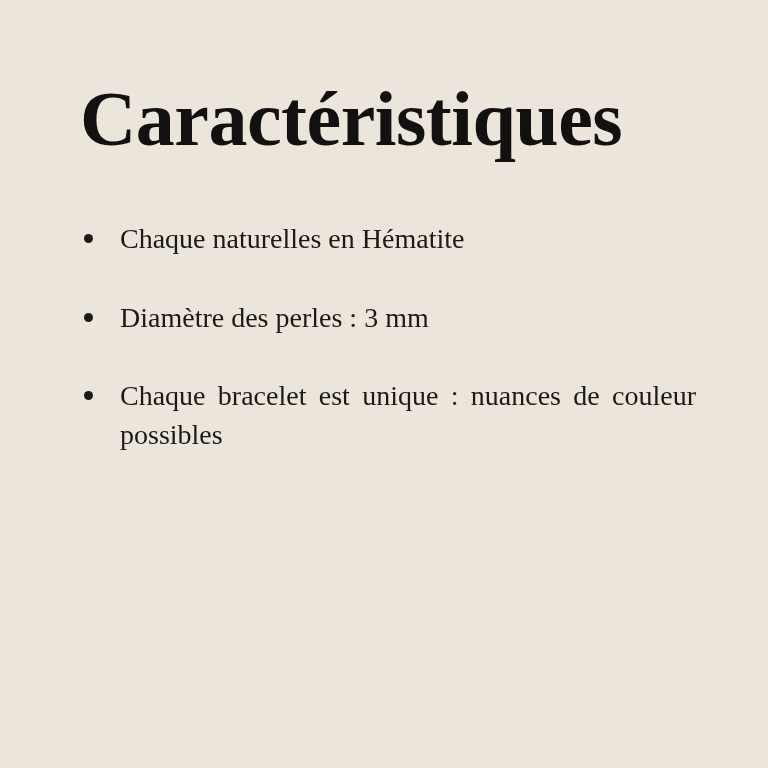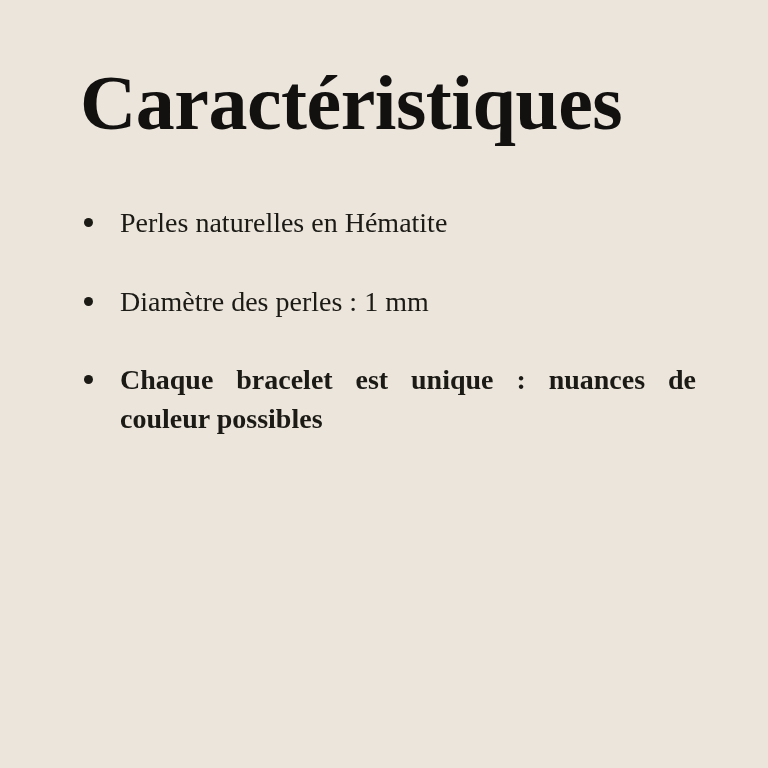--- a/index.html
+++ b/index.html
@@ -13,21 +13,21 @@
     font-family: "Liberation Serif", serif;
     color: #16150f;
     overflow: hidden;
   }
   .page {
     position: relative;
     width: 768px;
     height: 768px;
     background: #ece5dc;
     box-sizing: border-box;
-    padding: 0 72px;
+    padding: 16px 72px;
   }
   .title {
     font-family: "Liberation Serif", serif;
     font-weight: bold;
     font-size: 78px;
     line-height: 1.0;
     letter-spacing: -0.5px;
     color: #121110;
     margin: 0;
     padding-top: 64px;
@@ -44,21 +44,20 @@
     position: relative;
     padding-left: 40px;
     margin-bottom: 40px;
     font-size: 28px;
     line-height: 1.38;
     color: #1b1a15;
     max-width: 600px;
   }
   .feature-item:last-child {
     margin-bottom: 0;
-    font-weight: bold;
   }
   .bullet {
     position: absolute;
     left: 4px;
     top: 14px;
     width: 9px;
     height: 9px;
     border-radius: 50%;
     background: #1b1a15;
     display: block;
@@ -74,25 +73,25 @@
 </head>
 <body>
 
 <div class="page">
 
   <h1 class="title">Caractéristiques</h1>
 
   <ul class="features">
     <li class="feature-item">
       <span class="bullet"></span>
-      <span class="feature-text">Perles naturelles en Hématite</span>
+      <span class="feature-text">Chaque naturelles en Hématite</span>
     </li>
     <li class="feature-item">
       <span class="bullet"></span>
-      <span class="feature-text">Diamètre des perles : 1 mm</span>
+      <span class="feature-text">Diamètre des perles : 3 mm</span>
     </li>
     <li class="feature-item justified">
       <span class="bullet"></span>
       <span class="feature-text">Chaque bracelet est unique : nuances de couleur possibles</span>
     </li>
   </ul>
 
 </div>
 
 </body></html>

